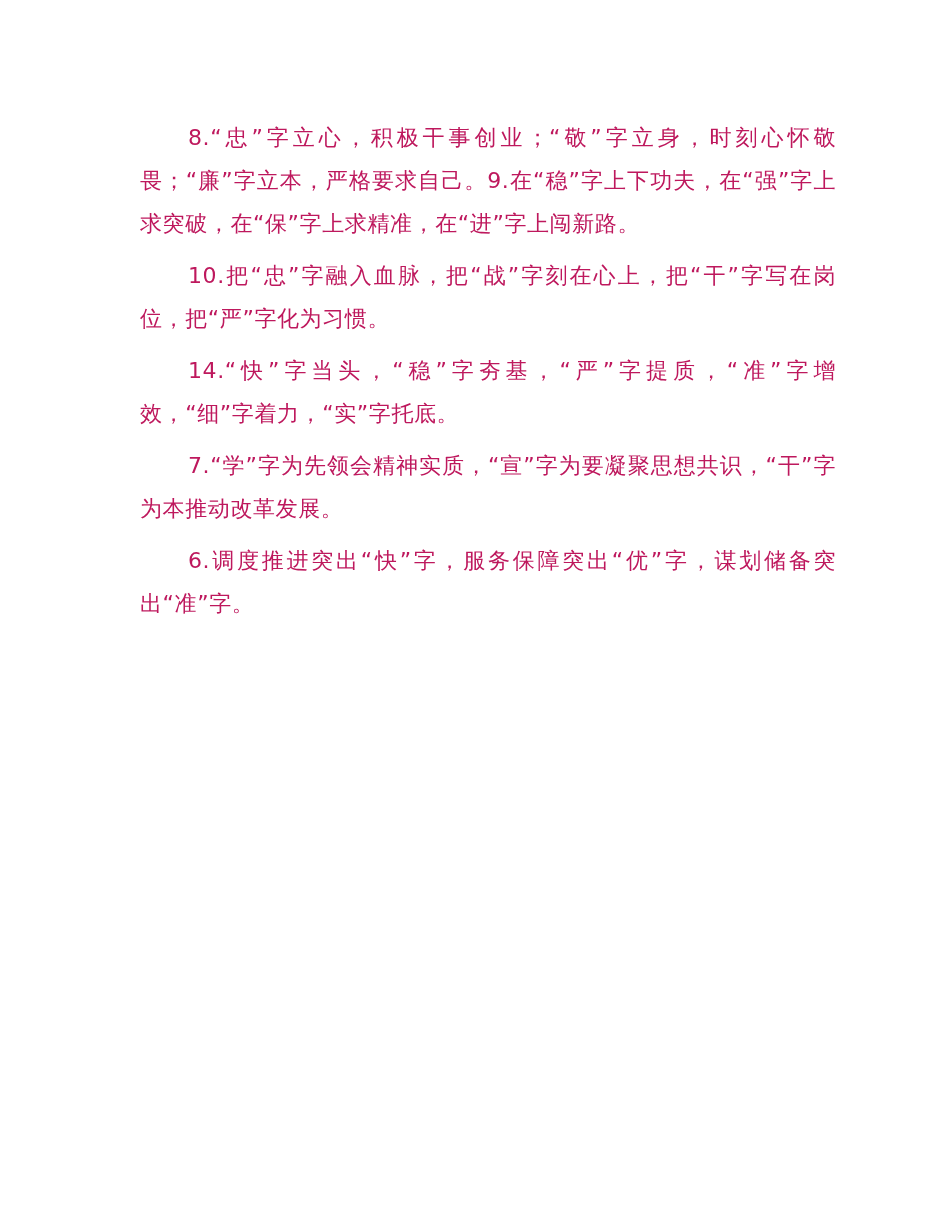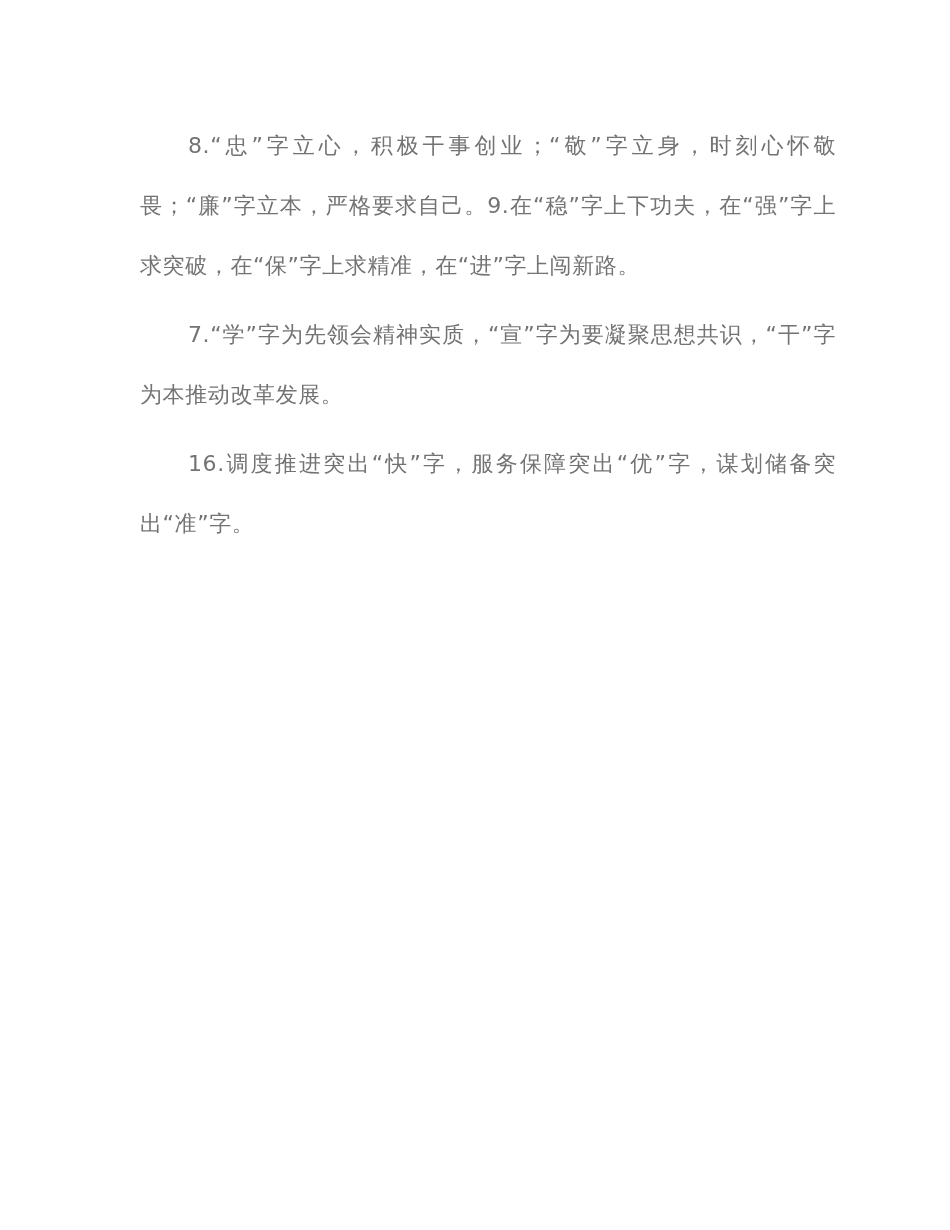--- a/index.html
+++ b/index.html
@@ -13,30 +13,32 @@
       position: relative;
       overflow: hidden;
     }
     .page {
       position: absolute;
       left: 140px;
       top: 116px;
       width: 696px;
       font-family: "DejaVu Sans", sans-serif;
       font-size: 22px;
-      line-height: 60px;
-      color: #737373;
+      line-height: 43px;
+      color: #be185d;
       letter-spacing: 0.6px;
     }
     .para {
       margin: 0 0 9px 0;
       text-indent: 48px;
       text-align: justify;
     }
   </style>
 </head>
 <body>
 
 <div class="page">
   <p class="para">8.“忠”字立心，积极干事创业；“敬”字立身，时刻心怀敬畏；“廉”字立本，严格要求自己。9.在“稳”字上下功夫，在“强”字上求突破，在“保”字上求精准，在“进”字上闯新路。</p>
+  <p class="para">10.把“忠”字融入血脉，把“战”字刻在心上，把“干”字写在岗位，把“严”字化为习惯。</p>
+  <p class="para">14.“快”字当头，“稳”字夯基，“严”字提质，“准”字增效，“细”字着力，“实”字托底。</p>
   <p class="para">7.“学”字为先领会精神实质，“宣”字为要凝聚思想共识，“干”字为本推动改革发展。</p>
-  <p class="para">16.调度推进突出“快”字，服务保障突出“优”字，谋划储备突出“准”字。</p>
+  <p class="para">6.调度推进突出“快”字，服务保障突出“优”字，谋划储备突出“准”字。</p>
 </div>
 
 </body></html>

